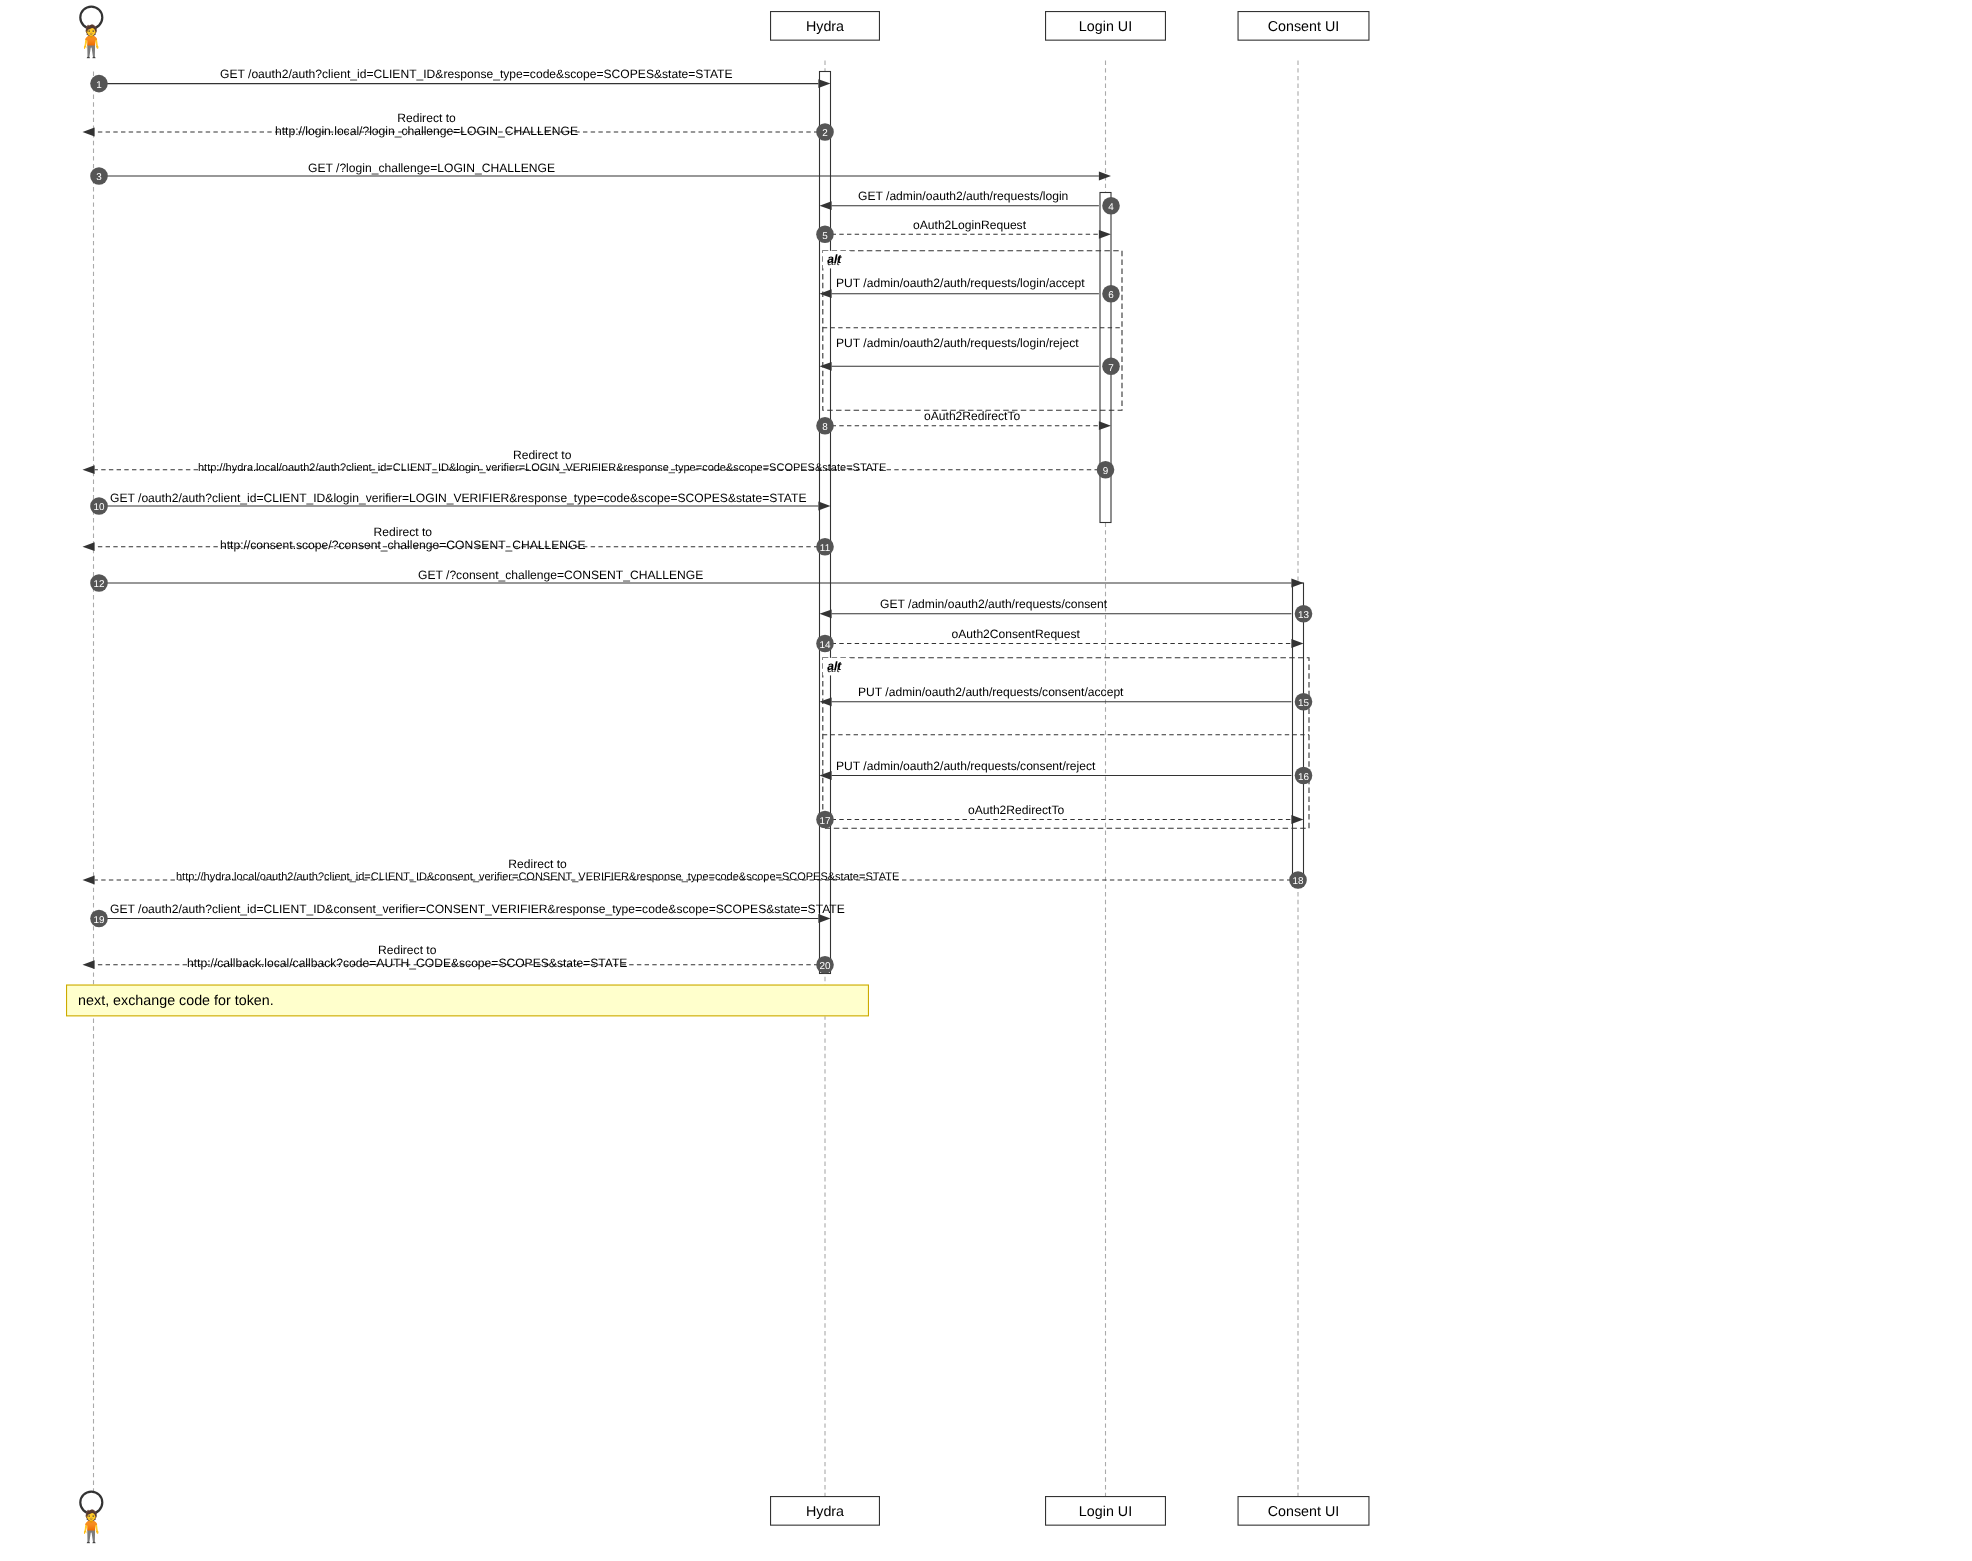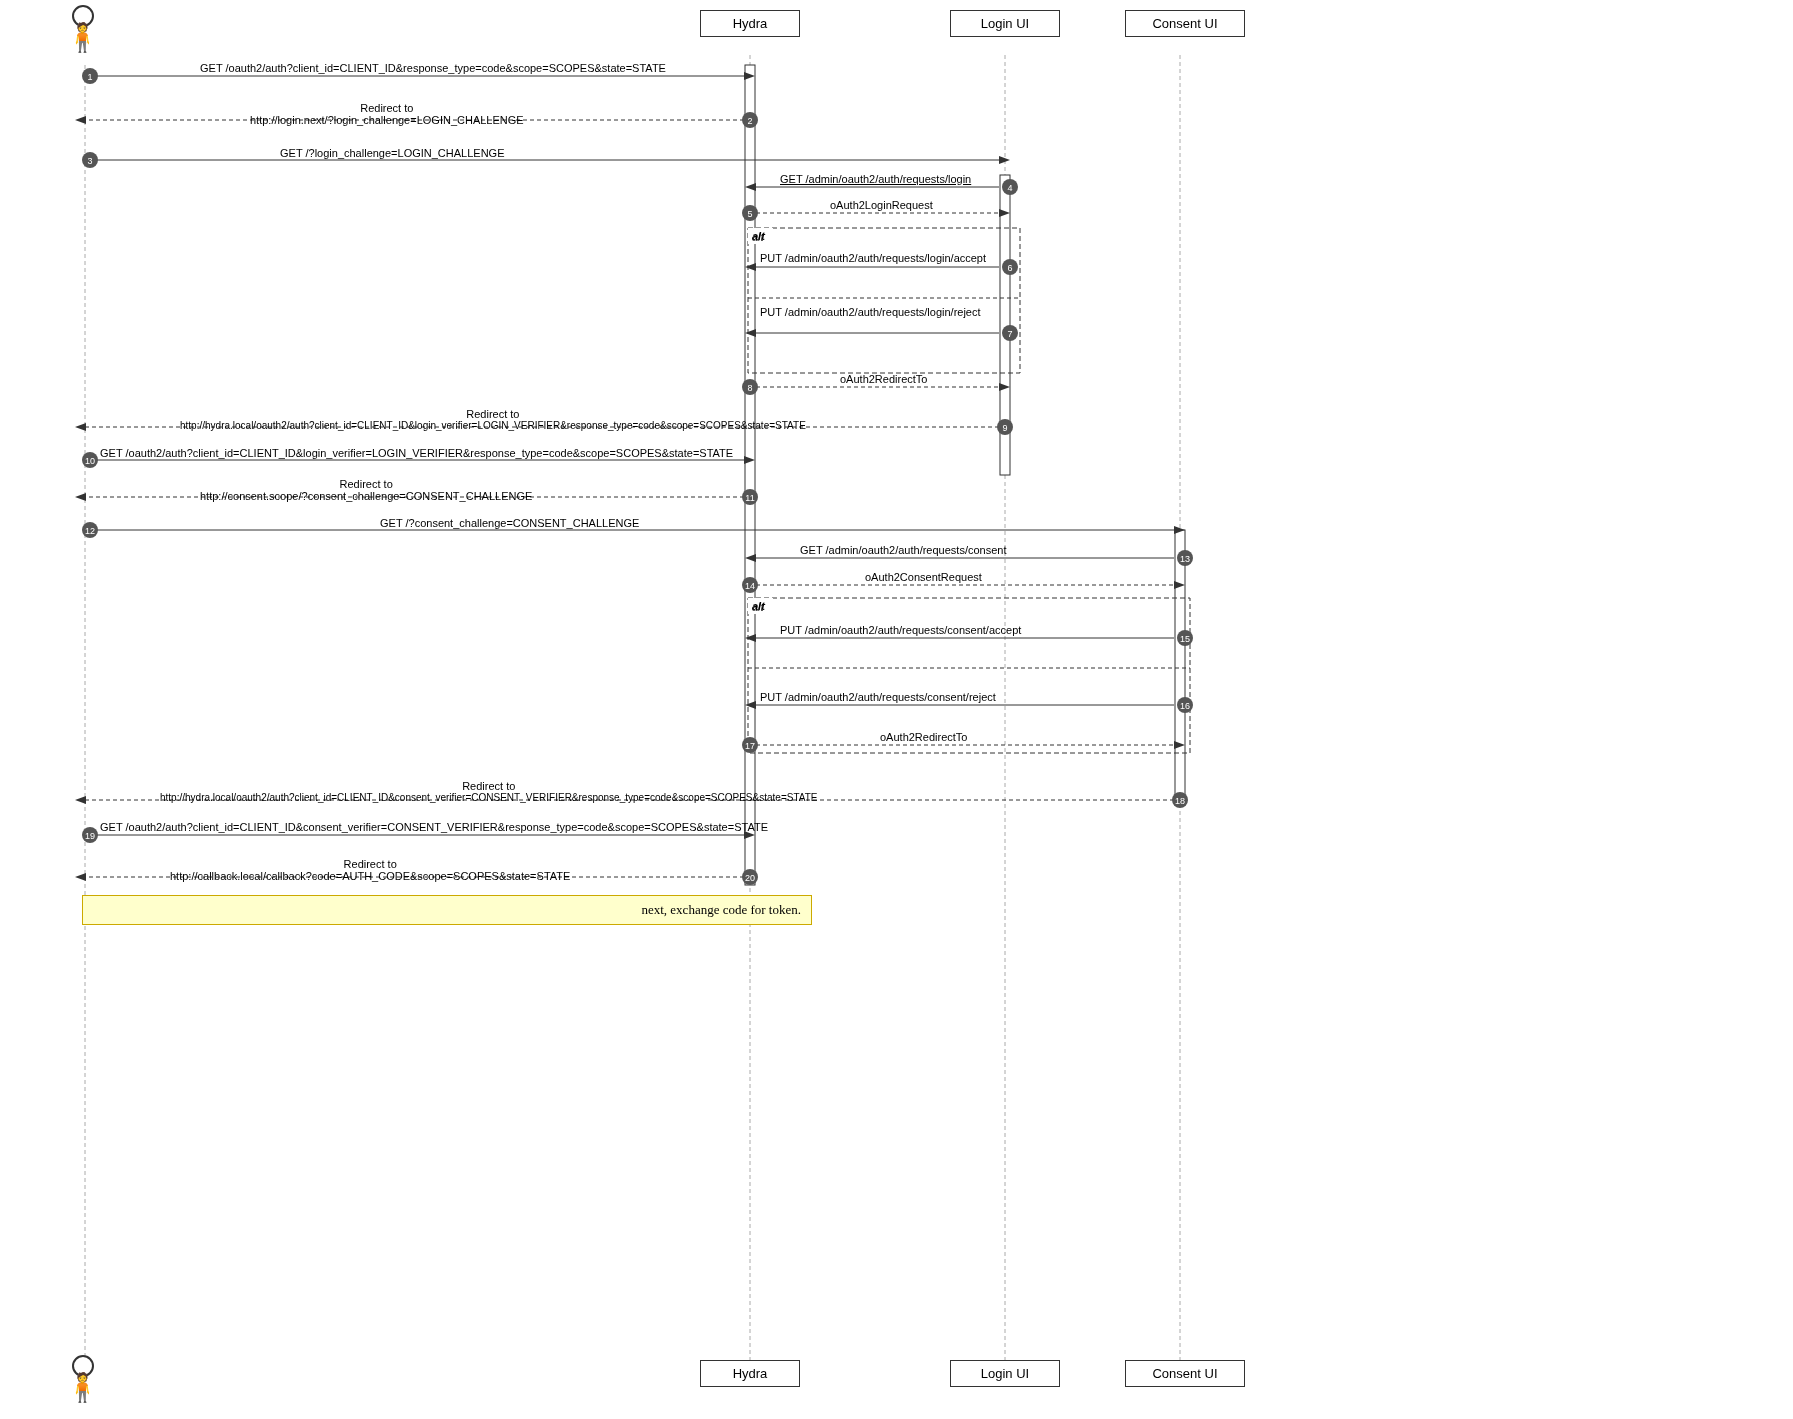--- a/index.html
+++ b/index.html
@@ -190,26 +190,26 @@
   <div style="position:absolute; left:700px; top:10px; width:100px; border:1px solid #333; background:#fff; padding:5px 8px; text-align:center; font-family:Arial; font-size:13px;">Hydra</div>
 
   <div style="position:absolute; left:950px; top:10px; width:110px; border:1px solid #333; background:#fff; padding:5px 8px; text-align:center; font-family:Arial; font-size:13px;">Login UI</div>
 
   <div style="position:absolute; left:1125px; top:10px; width:120px; border:1px solid #333; background:#fff; padding:5px 8px; text-align:center; font-family:Arial; font-size:13px;">Consent UI</div>
 
   <div style="position:absolute; left:200px; top:62px; font-size:11px; font-family:Arial; white-space:nowrap;">GET /oauth2/auth?client_id=CLIENT_ID&amp;response_type=code&amp;scope=SCOPES&amp;state=STATE</div>
 
   <div style="position:absolute; left:250px; top:102px; font-size:11px; font-family:Arial; text-align:center;">
     <div>Redirect to</div>
-    <div>http://login.next/?login_challenge=LOGIN_CHALLENGE</div>
+    <div>http://login.local/?login_challenge=LOGIN_CHALLENGE</div>
   </div>
 
   <div style="position:absolute; left:280px; top:147px; font-size:11px; font-family:Arial;">GET /?login_challenge=LOGIN_CHALLENGE</div>
 
-  <div style="position:absolute; left:780px; top:173px; font-size:11px; font-family:Arial;text-decoration:underline;">GET /admin/oauth2/auth/requests/login</div>
+  <div style="position:absolute; left:780px; top:173px; font-size:11px; font-family:Arial;">GET /admin/oauth2/auth/requests/login</div>
 
   <div style="position:absolute; left:830px; top:199px; font-size:11px; font-family:Arial;">oAuth2LoginRequest</div>
 
   <div style="position:absolute; left:752px; top:230px; font-size:11px; font-family:Arial; font-style:italic; font-weight:bold;">alt</div>
 
   <div style="position:absolute; left:760px; top:252px; font-size:11px; font-family:Arial;">PUT /admin/oauth2/auth/requests/login/accept</div>
 
   <div style="position:absolute; left:760px; top:306px; font-size:11px; font-family:Arial;">PUT /admin/oauth2/auth/requests/login/reject</div>
 
   <div style="position:absolute; left:840px; top:373px; font-size:11px; font-family:Arial;">oAuth2RedirectTo</div>
@@ -245,21 +245,21 @@
     <div style="font-size:10px;">http://hydra.local/oauth2/auth?client_id=CLIENT_ID&amp;consent_verifier=CONSENT_VERIFIER&amp;response_type=code&amp;scope=SCOPES&amp;state=STATE</div>
   </div>
 
   <div style="position:absolute; left:100px; top:821px; font-size:11px; font-family:Arial;">GET /oauth2/auth?client_id=CLIENT_ID&amp;consent_verifier=CONSENT_VERIFIER&amp;response_type=code&amp;scope=SCOPES&amp;state=STATE</div>
 
   <div style="position:absolute; left:170px; top:858px; font-size:11px; font-family:Arial; text-align:center;">
     <div>Redirect to</div>
     <div>http://callback.local/callback?code=AUTH_CODE&amp;scope=SCOPES&amp;state=STATE</div>
   </div>
 
-  <div style="position:absolute; left:82px; top:895px; width:730px; border:1px solid #ccaa00; background:#ffffcc; padding:6px 10px; font-size:13px; font-family:Liberation Serif, serif; text-align:right;">next, exchange code for token.</div>
+  <div style="position:absolute; left:60px; top:895px; width:730px; border:1px solid #ccaa00; background:#ffffcc; padding:6px 10px; font-size:13px; font-family:Liberation Sans, sans-serif; text-align:left;">next, exchange code for token.</div>
 
   <div style="position:absolute; left:58px; top:1355px; text-align:center; width:50px;">
     <div style="width:22px; height:22px; border-radius:50%; border:2px solid #333; background:#fff; margin:0 auto;"></div>
     <div style="font-size:28px; line-height:1; margin-top:-3px; font-family:Arial;">🧍</div>
   </div>
 
   <div style="position:absolute; left:700px; top:1360px; width:100px; border:1px solid #333; background:#fff; padding:5px 8px; text-align:center; font-family:Arial; font-size:13px;">Hydra</div>
 
   <div style="position:absolute; left:950px; top:1360px; width:110px; border:1px solid #333; background:#fff; padding:5px 8px; text-align:center; font-family:Arial; font-size:13px;">Login UI</div>
 

